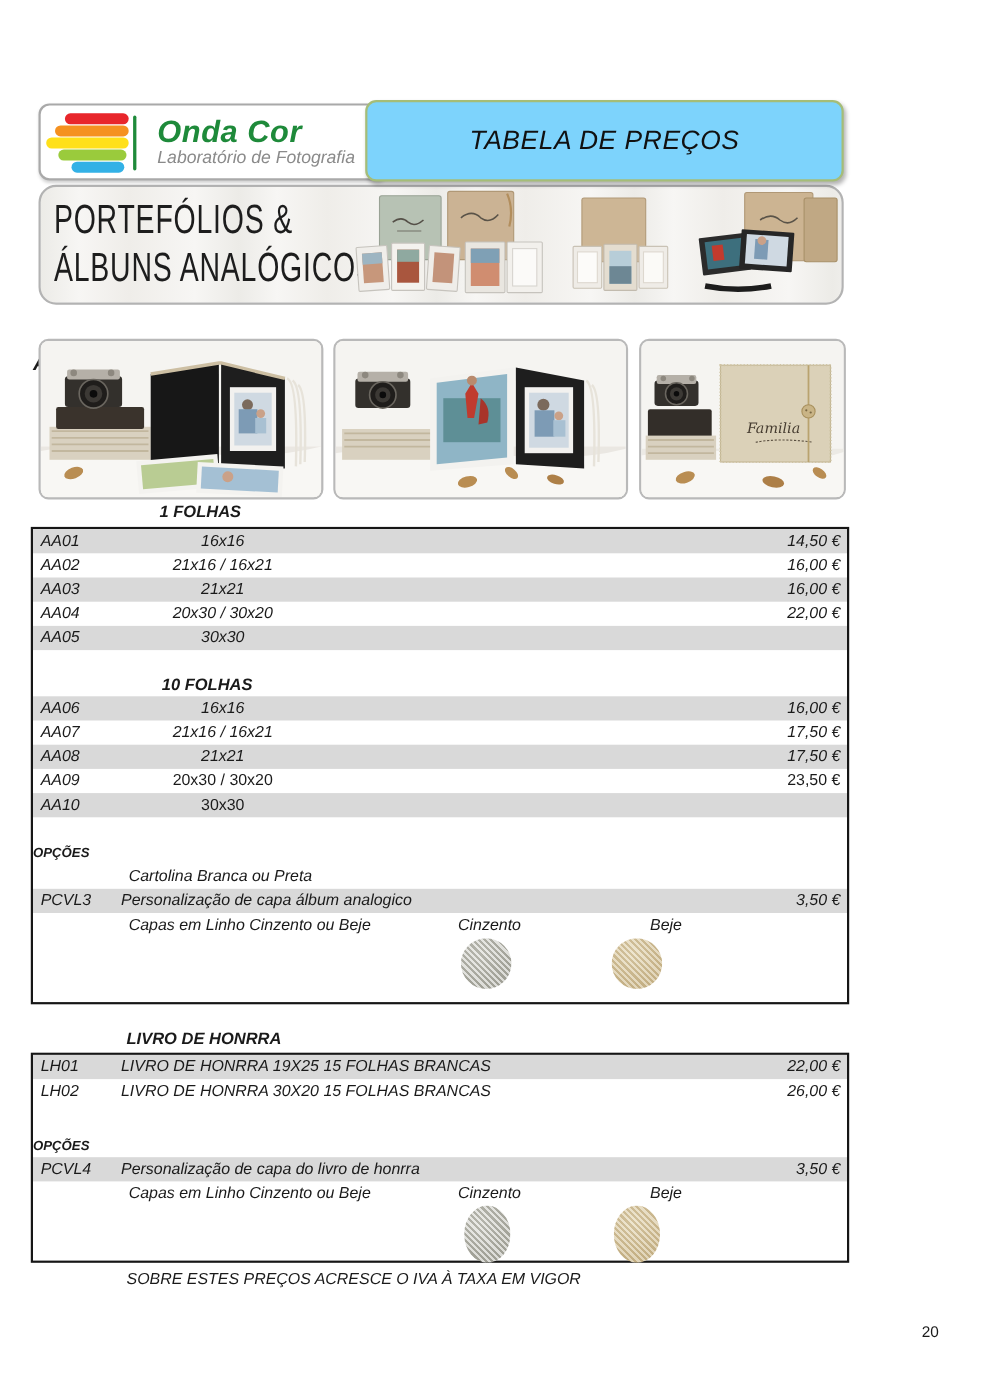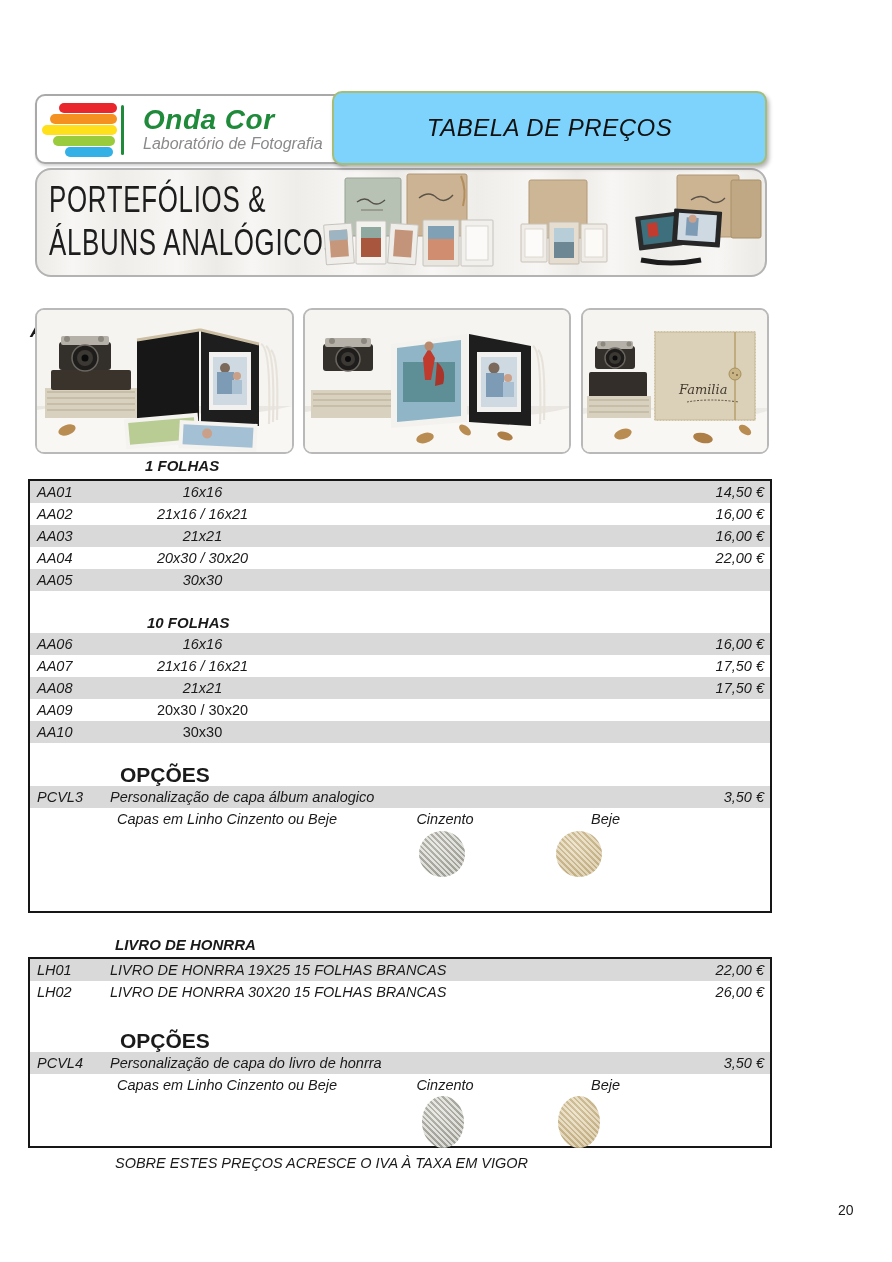--- a/index.html
+++ b/index.html
@@ -57,22 +57,22 @@
   .row.shaded{background:#d9d9d9;}
   .code{width:80px;padding-left:7px;box-sizing:border-box;flex:0 0 auto;}
   .size{width:185px;text-align:center;flex:0 0 auto;}
   .desc{flex:1 1 auto;}
   .price{flex:1 1 auto;text-align:right;padding-right:6px;}
   .price2{flex:0 0 auto;margin-left:auto;text-align:right;padding-right:6px;}
   .upright{font-style:normal;}
   .spacer20{height:20px;} .spacer21{height:21px;} .spacer26{height:27px;}
   .group-heading{height:22px;display:flex;align-items:center;padding-left:117px;
                  font-size:15px;font-weight:bold;font-style:italic;}
-  .opt-heading{height:22px;display:flex;align-items:center;padding-left:90px;
-               font-size:21px;font-weight:bold;}
+  .opt-heading{height:22px;display:flex;align-items:center;
+               font-size:12px;font-weight:bold;font-style:italic;}
   .opt-note{height:22px;display:flex;align-items:center;padding-left:87px;font-size:14.5px;font-style:italic;}
   .capas-row{position:relative;height:22px;font-size:14.5px;font-style:italic;}
   .capas-label{position:absolute;left:87px;top:0;height:22px;display:flex;align-items:center;}
   .lbl-cinzento{position:absolute;left:375px;top:0;width:80px;text-align:center;height:22px;line-height:22px;}
   .lbl-beje{position:absolute;left:510px;top:0;width:80px;text-align:right;height:22px;line-height:22px;}
   .swatch-area{position:relative;height:56px;}
   .swatch{position:absolute;border-radius:50%;}
   .swatch-gray{background:
       repeating-linear-gradient(45deg,rgba(255,255,255,.55) 0 2px,rgba(115,115,105,.28) 2px 4px),
       radial-gradient(circle at 35% 30%,#cfcfc7,#b0b0a6 75%);}
@@ -307,28 +307,30 @@
       <span class="price">17,50 €</span>
     </div>
     <div class="row shaded">
       <span class="code">AA08</span>
       <span class="size">21x21</span>
       <span class="price">17,50 €</span>
     </div>
     <div class="row">
       <span class="code">AA09</span>
       <span class="size upright">20x30 / 30x20</span>
+      <span class="price upright">23,50 €</span>
     </div>
     <div class="row shaded">
       <span class="code">AA10</span>
       <span class="size upright">30x30</span>
     </div>
 
     <div class="spacer21"></div>
     <div class="opt-heading">OPÇÕES</div>
+    <div class="opt-note">Cartolina Branca ou Preta</div>
     <div class="row shaded">
       <span class="code">PCVL3</span>
       <span class="desc">Personalização de capa álbum analogico</span>
       <span class="price2">3,50 €</span>
     </div>
     <div class="capas-row">
       <span class="capas-label">Capas em Linho Cinzento ou Beje</span>
       <span class="lbl-cinzento">Cinzento</span>
       <span class="lbl-beje">Beje</span>
     </div>

